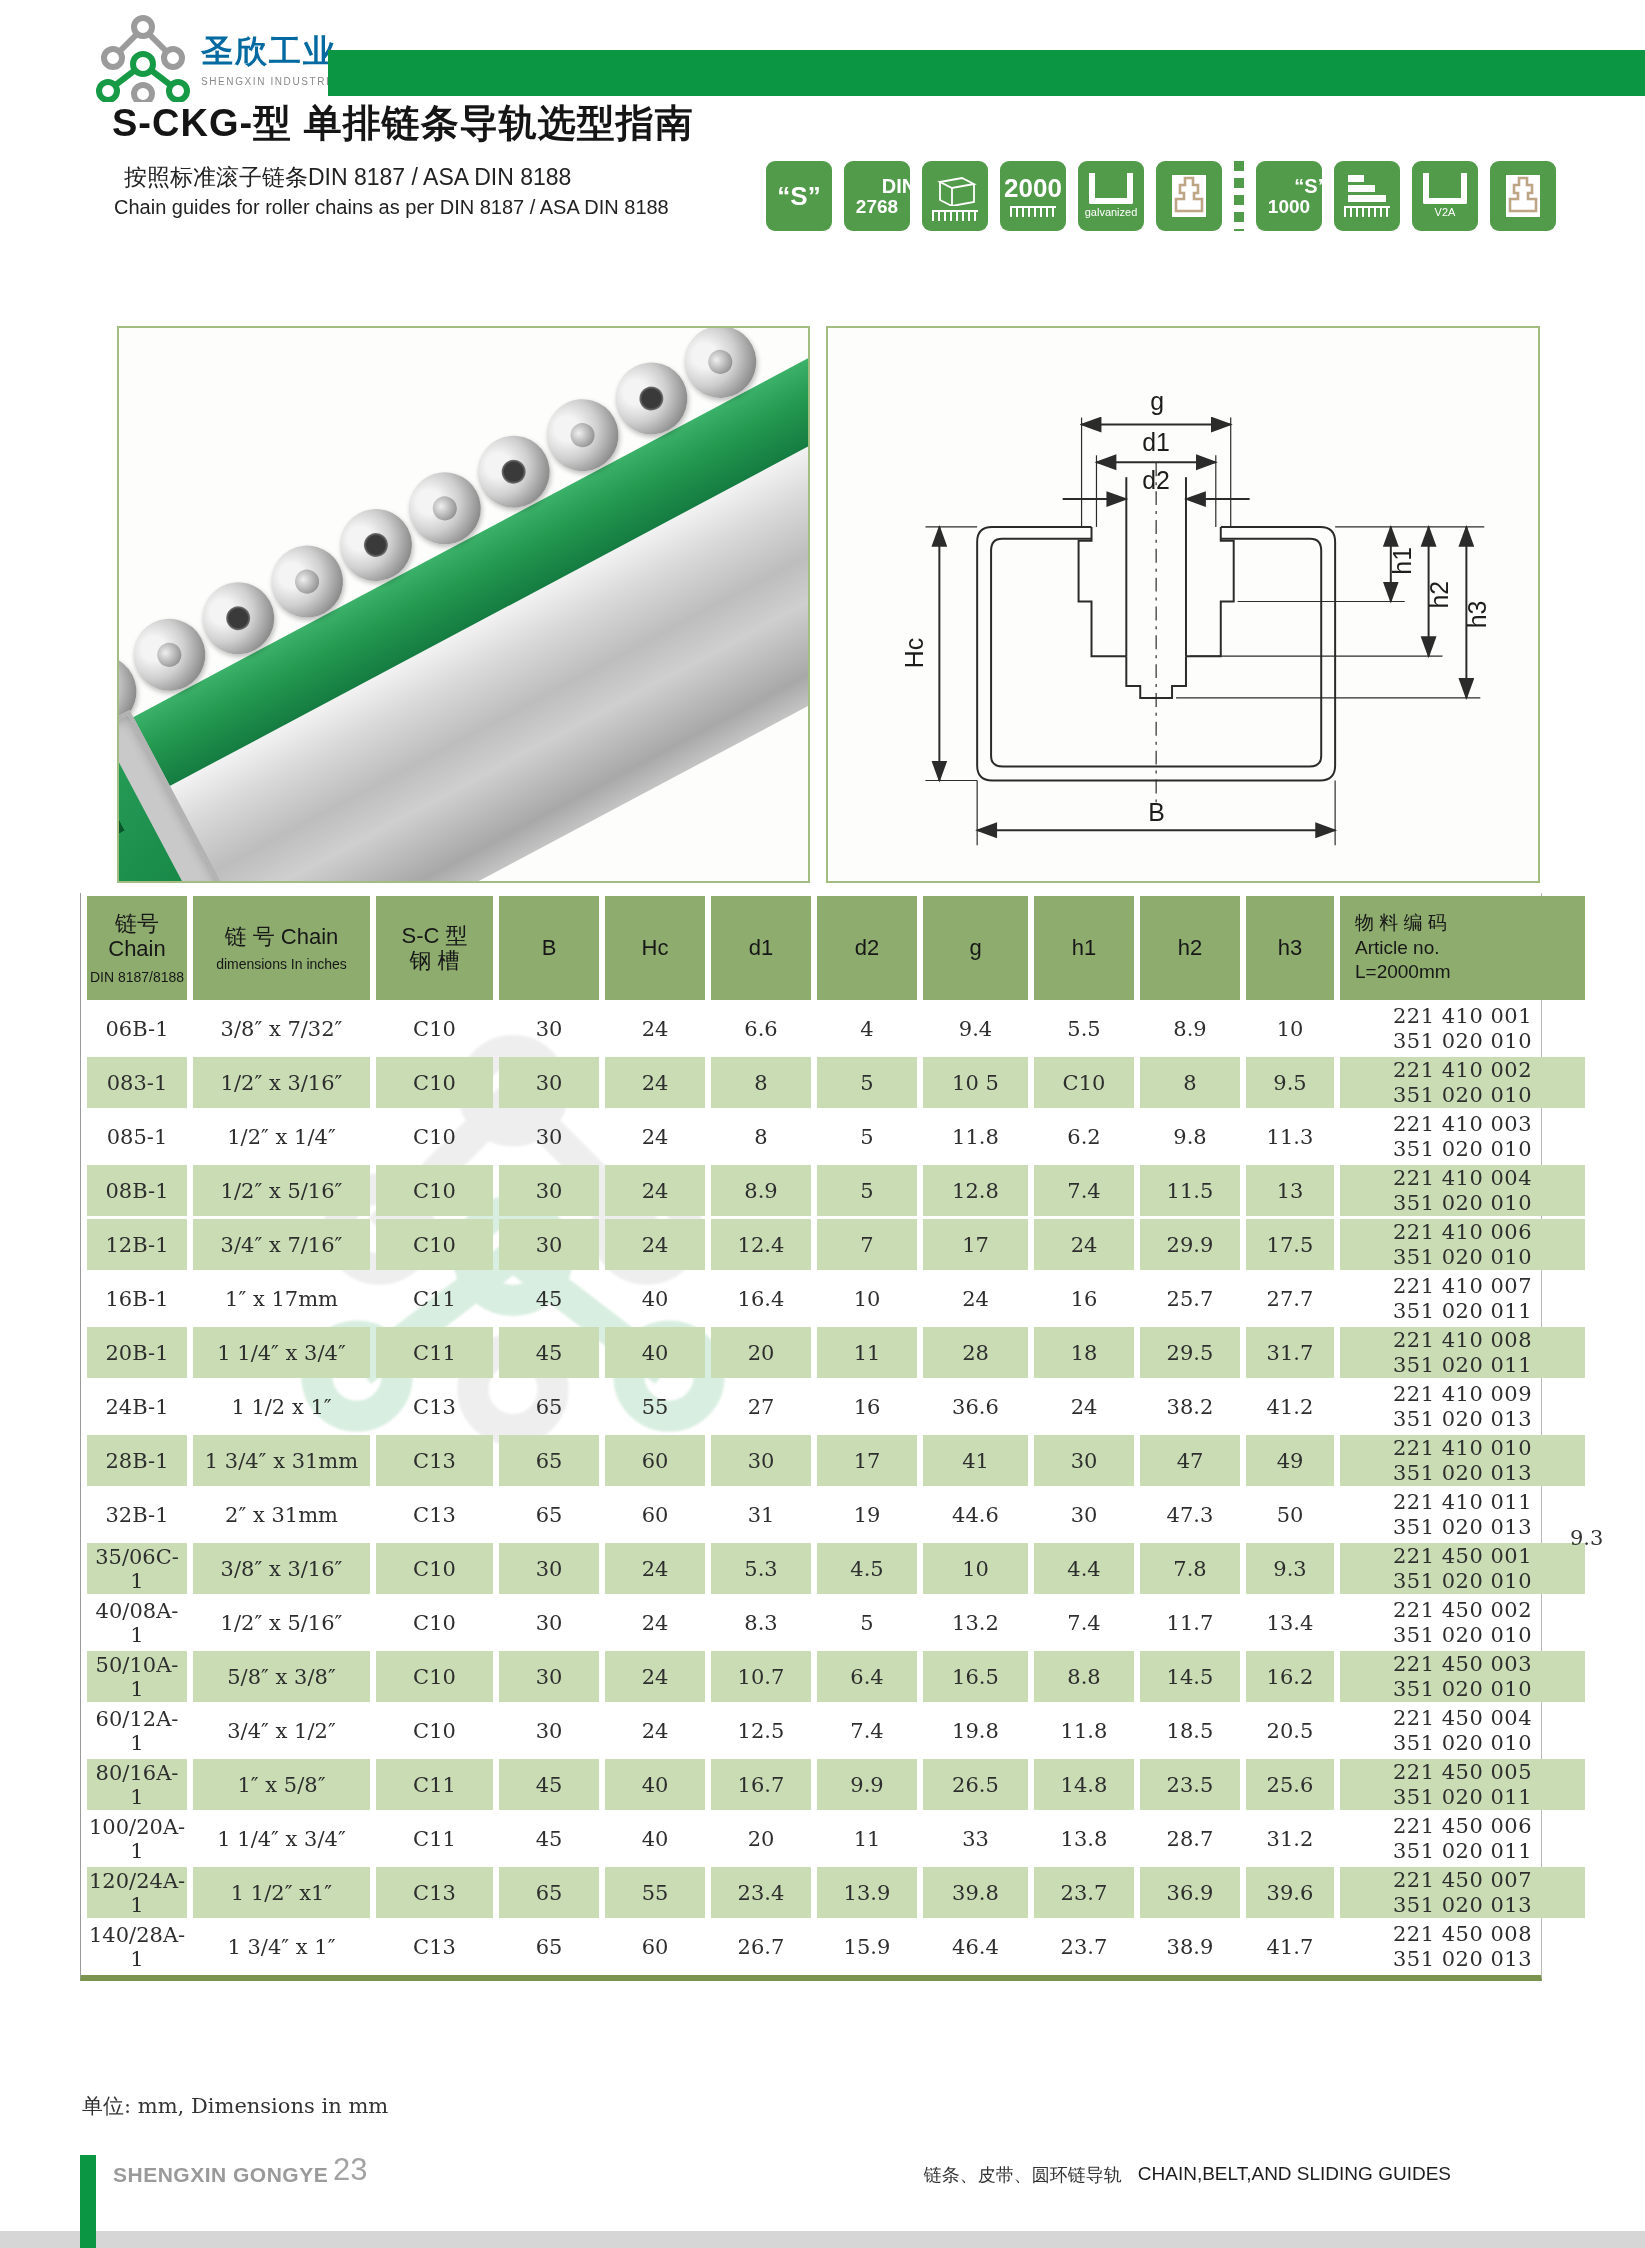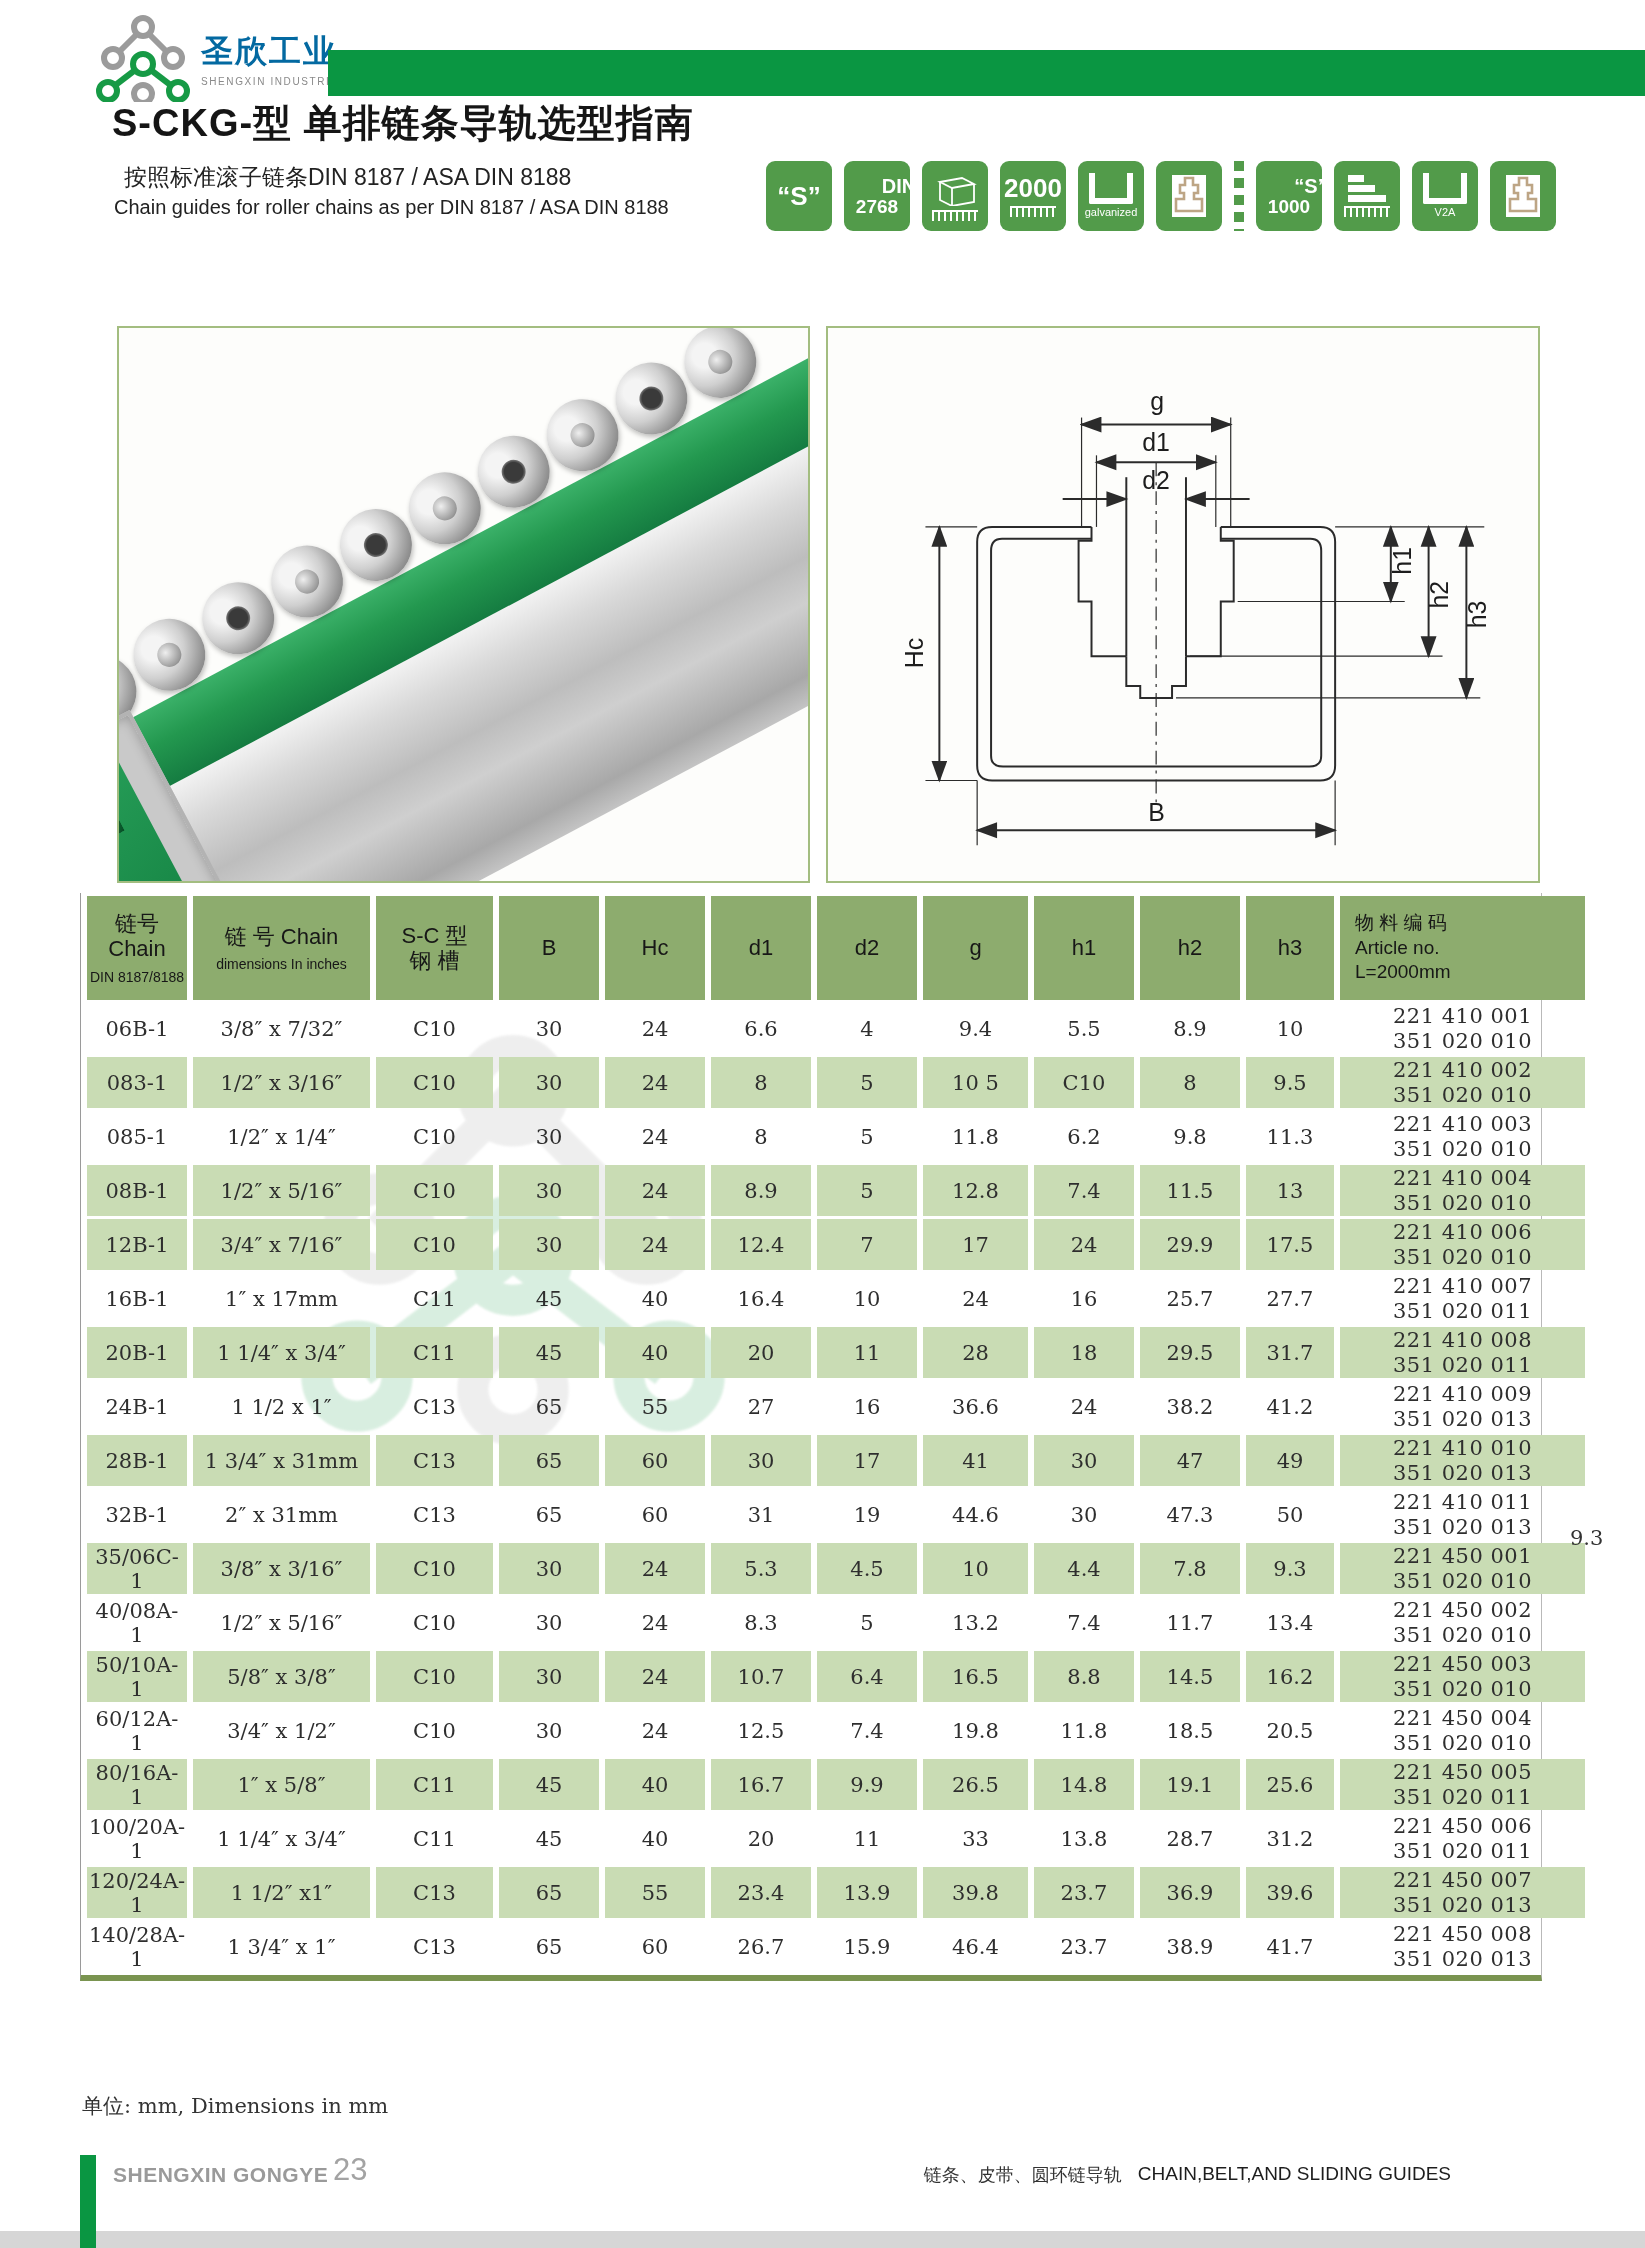--- a/index.html
+++ b/index.html
@@ -581,21 +581,21 @@
           <tr class="green">
             <td>80/16A-1</td>
             <td>1″ x 5/8″</td>
             <td>C11</td>
             <td>45</td>
             <td>40</td>
             <td>16.7</td>
             <td>9.9</td>
             <td>26.5</td>
             <td>14.8</td>
-            <td>19.1</td>
+            <td>23.5</td>
             <td>25.6</td>
             <td class="art">
               <div>221 450 005</div>
               <div>351 020 011</div>
             </td>
           </tr>
           <tr>
             <td>100/20A-1</td>
             <td>1 1/4″ x 3/4″</td>
             <td>C11</td>

